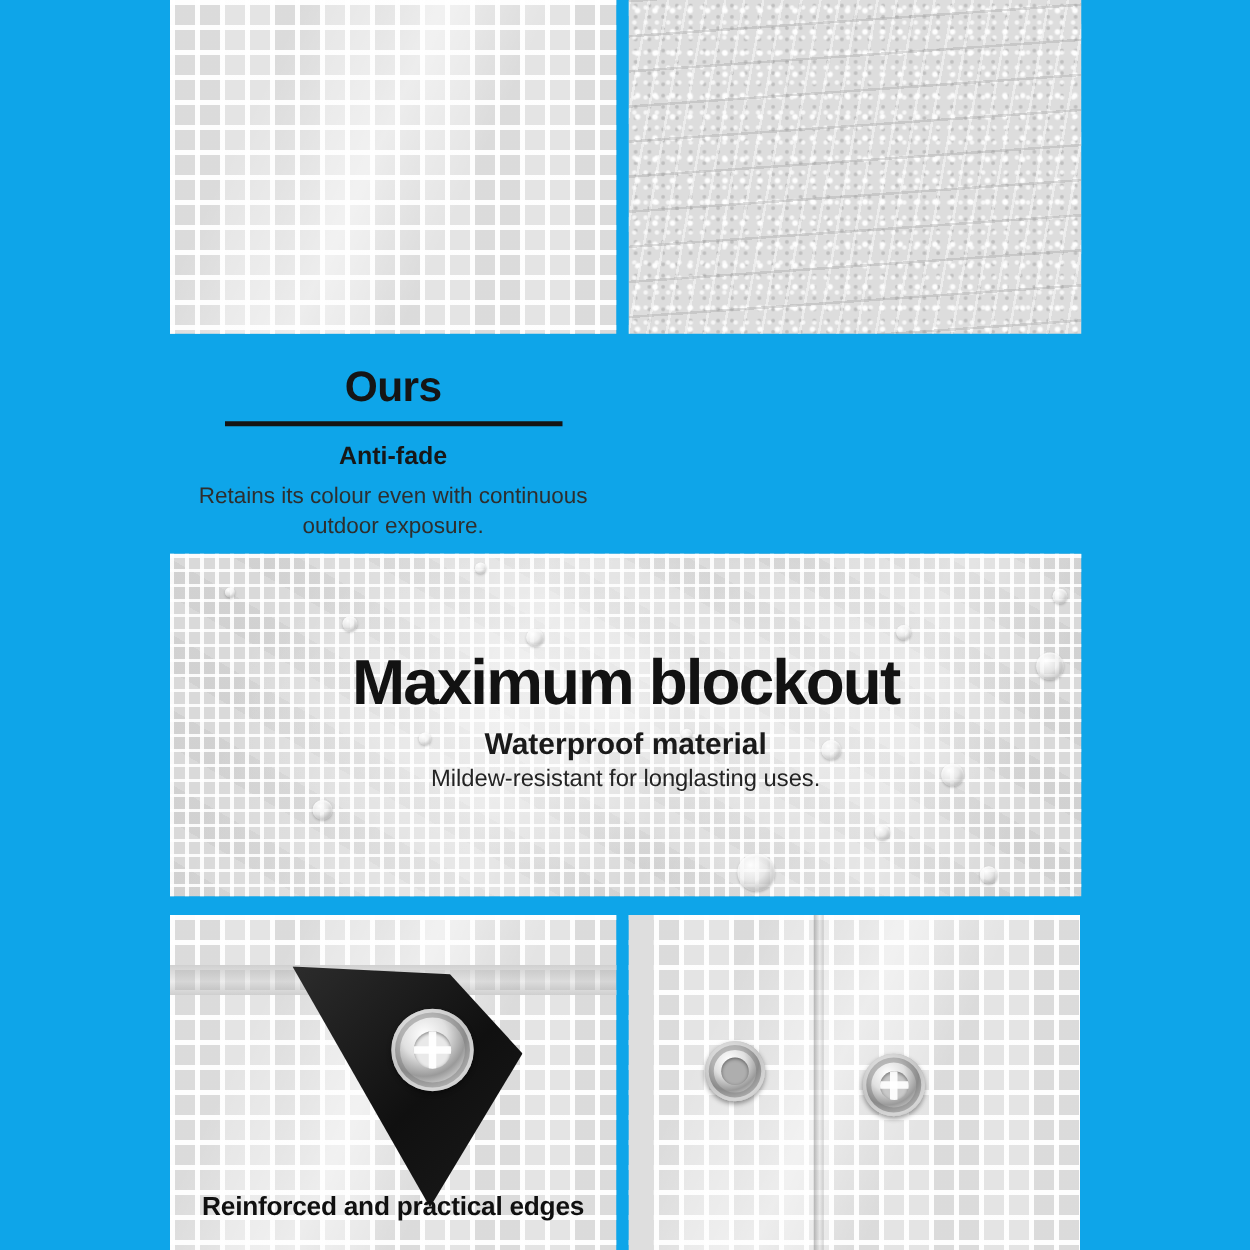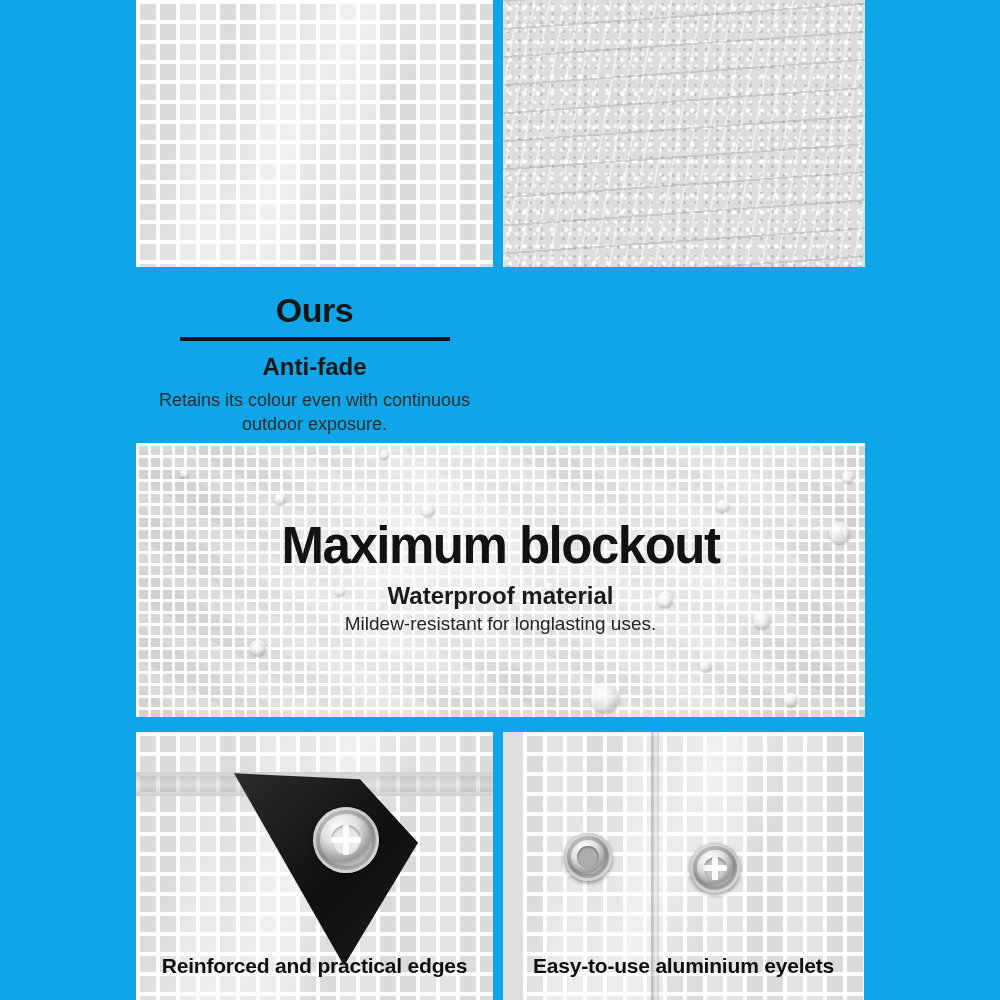--- a/index.html
+++ b/index.html
@@ -41,21 +41,21 @@
   .p-top-right {left:503px;top:0;width:362px;height:267px;}
   .p-banner    {left:136px;top:443px;width:729px;height:274px;}
   .p-bot-left  {left:136px;top:732px;width:357px;height:268px;}
   .p-bot-right {left:503px;top:732px;width:361px;height:268px;}
   
   .col{position:absolute;top:267px;height:176px;text-align:center;}
   .col-left {left:136px;width:357px;}
   .col-right{left:503px;width:362px;}
   .cmp-title{margin:26px 0 0;font-size:34px;line-height:1;font-weight:800;letter-spacing:-.5px;color:#151515;}
   .cmp-rule{width:270px;height:4px;background:#141414;margin:10px auto 0;}
-  .cmp-sub{margin:14px 0 0;font-size:24px;line-height:1;font-weight:700;color:#171717;}
+  .cmp-sub{margin:14px 0 0;font-size:20px;line-height:1;font-weight:700;color:#171717;}
   .cmp-desc{margin:10px auto 0;font-size:18px;line-height:1.32;font-weight:400;color:#2e2e2e;white-space:pre-line;}
   .vs-badge{
     position:absolute;left:458px;top:310px;width:70px;height:70px;border-radius:50%;
     background:#e8100d;color:#ffffff;display:flex;align-items:center;justify-content:center;
     font-size:29px;font-weight:800;letter-spacing:.5px;z-index:5;
   }
   
   .banner-text{position:relative;z-index:3;text-align:center;padding-top:76px;}
   .banner-title{margin:0;font-size:51px;line-height:1.05;font-weight:800;letter-spacing:-1.5px;color:#121212;}
   .banner-sub{margin:11px 0 0;font-size:24px;line-height:1;font-weight:700;color:#1a1a1a;}
@@ -138,16 +138,15 @@
 
   <div class="panel p-bot-right mesh">
     <div class="smooth-strip"></div>
     <div class="seam"></div>
     <div class="eyelet" style="left:61px;top:101px;width:48px;height:48px;">
       <div class="hole dark"></div>
     </div>
     <div class="eyelet" style="left:187px;top:111px;width:50px;height:50px;">
       <div class="hole cross"></div>
     </div>
-    <div class="caption">Easy-to-use aluminium eyelets</div>
   </div>
 
 </div>
 
 </body></html>

